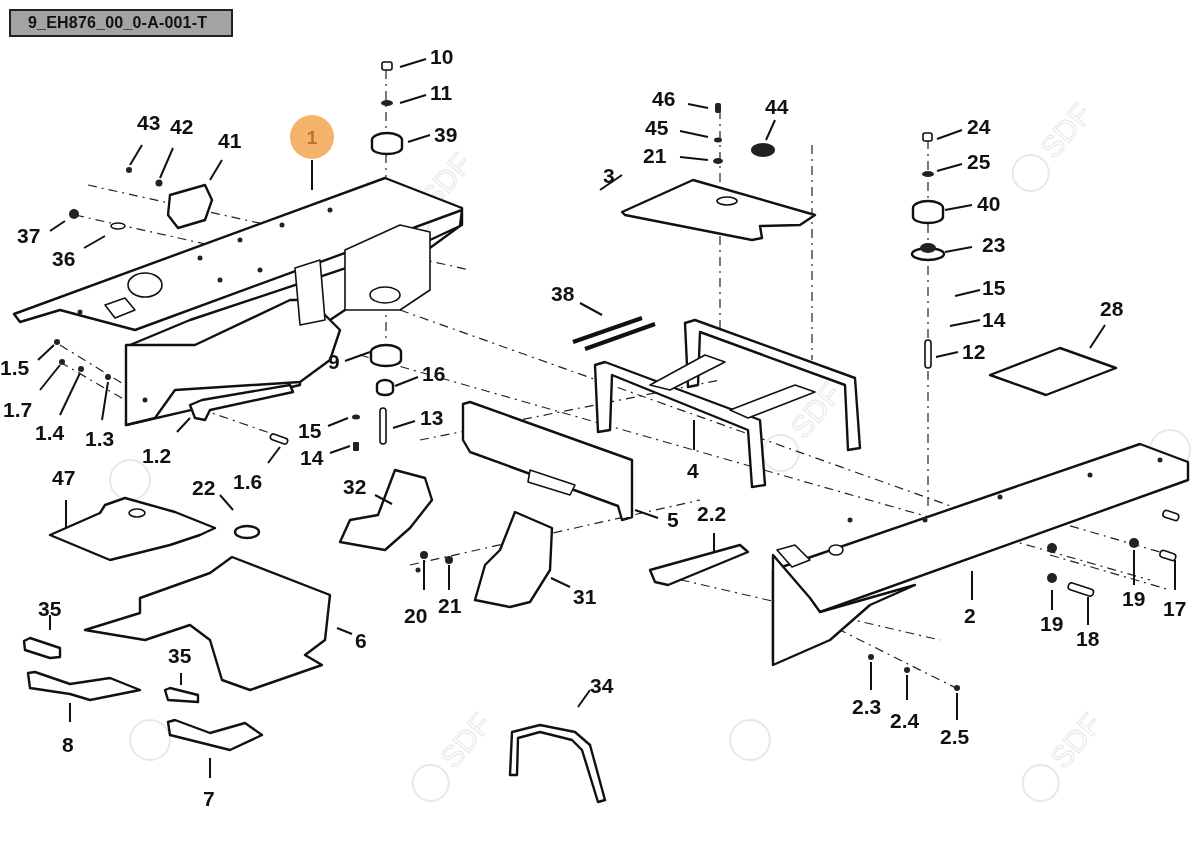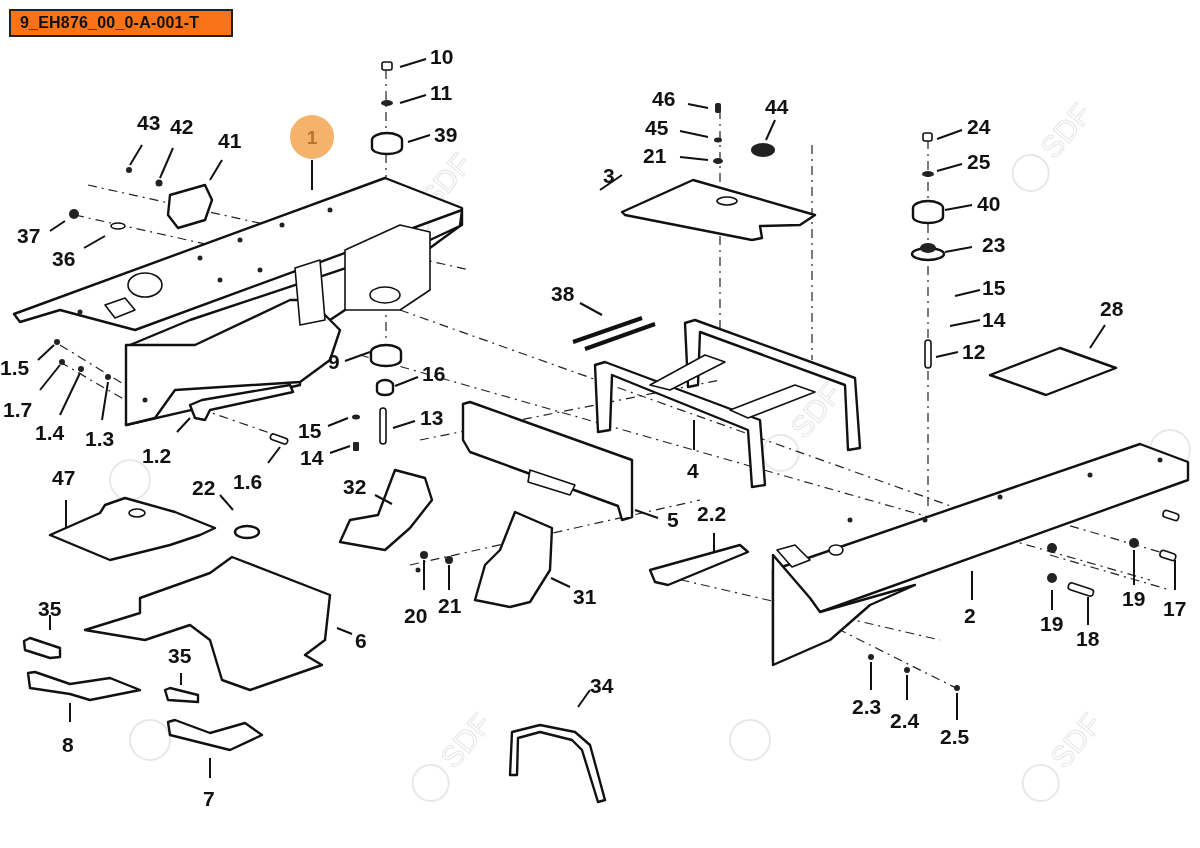--- a/index.html
+++ b/index.html
@@ -1,22 +1,22 @@
 <!DOCTYPE html>
 <html><head>
 <meta charset="utf-8">
 <style>
   html, body { margin: 0; padding: 0; background: #ffffff; }
   body { width: 1200px; height: 848px; overflow: hidden; position: relative; font-family: "Liberation Sans", sans-serif; }
   #diagram { position: absolute; left: 0; top: 0; width: 1200px; height: 848px; }
   .title-box {
     position: absolute; left: 9px; top: 9px; height: 28px; width: 224px;
-    border: 2px solid #222; box-sizing: border-box; background: #f97316;
+    border: 2px solid #222; box-sizing: border-box; background: #a3a3a3;
     font-family: "Liberation Sans", sans-serif; font-weight: bold; font-size: 16px;
-    line-height: 24px; padding-left: 9px; color: #111; letter-spacing: 0.2px;
+    line-height: 24px; padding-left: 17px; color: #111; letter-spacing: 0.2px;
   }
   .part { fill: #ffffff; stroke: #111; stroke-width: 2.4; stroke-linejoin: round; }
   .part-thin { fill: #ffffff; stroke: #111; stroke-width: 1.6; stroke-linejoin: round; }
   .hole { fill: #222; }
   .dash { stroke: #222; stroke-width: 1.2; stroke-dasharray: 9 5 2 5; fill: none; }
   .leader { stroke: #111; stroke-width: 2; fill: none; }
   .callout { font-family: "Liberation Sans", sans-serif; font-weight: bold; font-size: 21px; fill: #111; }
   .hl-circle { fill: #F5B26B; }
   .hl-text { font-family: "Liberation Sans", sans-serif; font-weight: bold; font-size: 19px; fill: #B8742E; }
   .wm { font-family: "Liberation Sans", sans-serif; font-size: 30px; fill: none; stroke: #e6e6e6; stroke-width: 1; }

